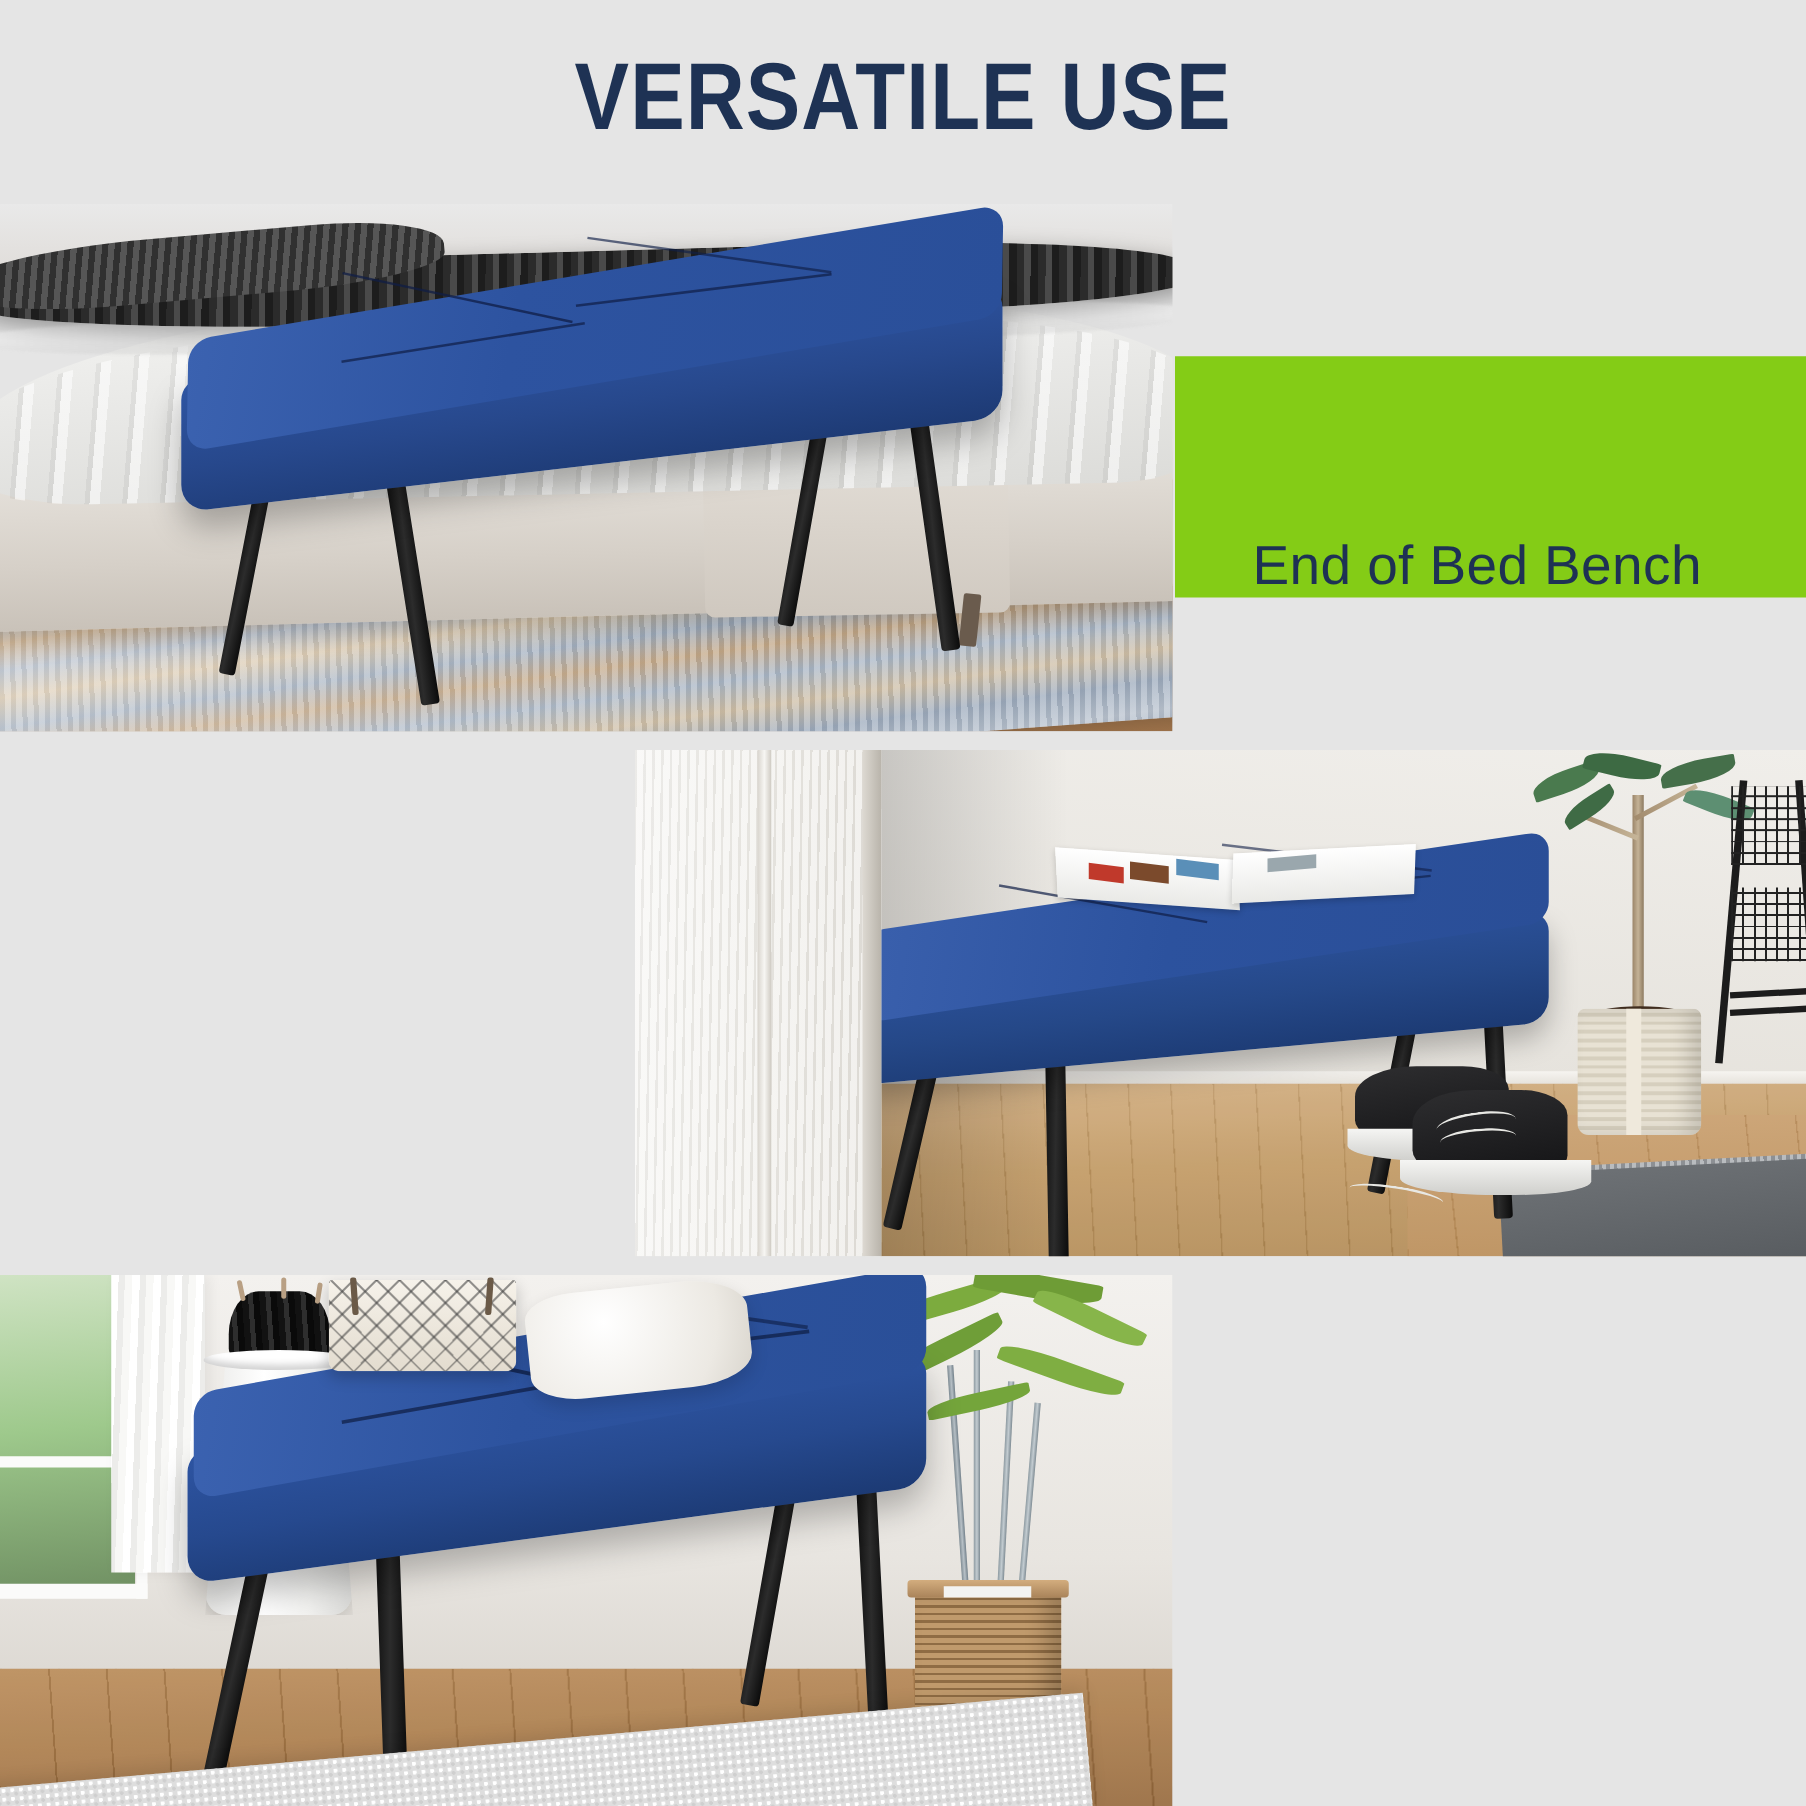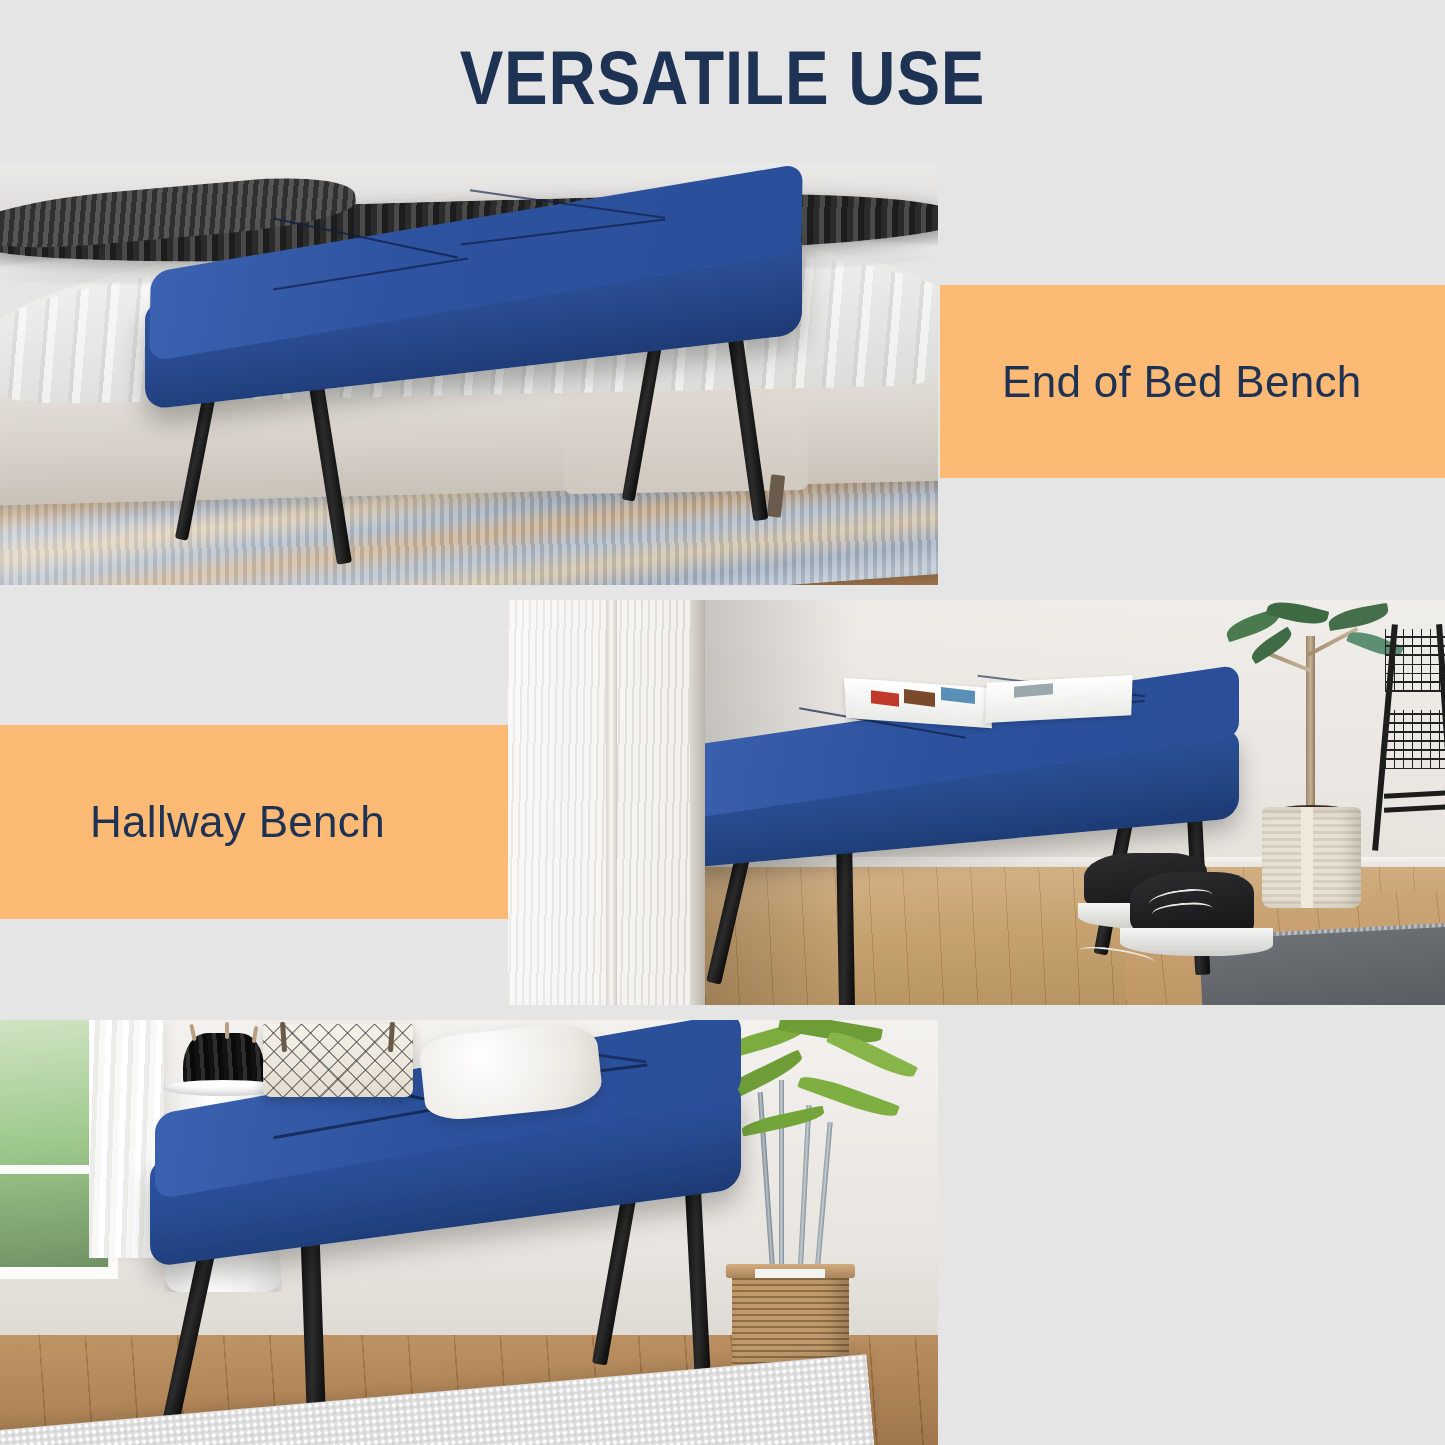--- a/index.html
+++ b/index.html
@@ -18,21 +18,21 @@
     font-family:"Liberation Sans",sans-serif;
     font-weight:bold;
     font-size:76px;
     letter-spacing:1px;
     color:#1e3254;
     transform:scaleX(0.86);
     transform-origin:50% 50%;
   }
 
   
-  .band{position:absolute;background:#fdba74;display:flex;align-items:center;}
+  .band{position:absolute;background:#84cc16;display:flex;align-items:flex-end;}
   .band span{
     color:#1e3254;
     font-size:44px;
     font-weight:400;
     letter-spacing:.3px;
     white-space:nowrap;
   }
   #band-1{left:940px;top:285px;width:505px;height:193px;justify-content:flex-start;padding-left:62px;box-sizing:border-box;}
   #band-2{left:0px;top:725px;width:508px;height:194px;justify-content:flex-start;padding-left:90px;box-sizing:border-box;}
   #band-3{left:940px;top:1131px;width:505px;height:190px;justify-content:flex-start;padding-left:110px;box-sizing:border-box;}
@@ -347,23 +347,20 @@
         <div class="lace" style="left:-24%;top:78%;width:48%;height:12%;transform:rotate(9deg);"></div>
       </div>
 
       <div class="p2-wallL"></div>
       <div class="p2-wallL-grain"></div>
       <div class="p2-door-edge"></div>
       <div class="p2-door-edge2"></div>
     </div>
   </div>
 
-  <div class="band" id="band-2">
-    <span>Hallway Bench</span>
-  </div>
 
   <div class="panel" id="panel-3">
     <div class="ph">
       <div class="p3-wall"></div>
       <div class="p3-floor"></div>
 
       <div class="p3-window"></div>
       <div class="p3-window-mullion"></div>
       <div class="p3-window-frame"></div>
       <div class="p3-curtain"></div>

